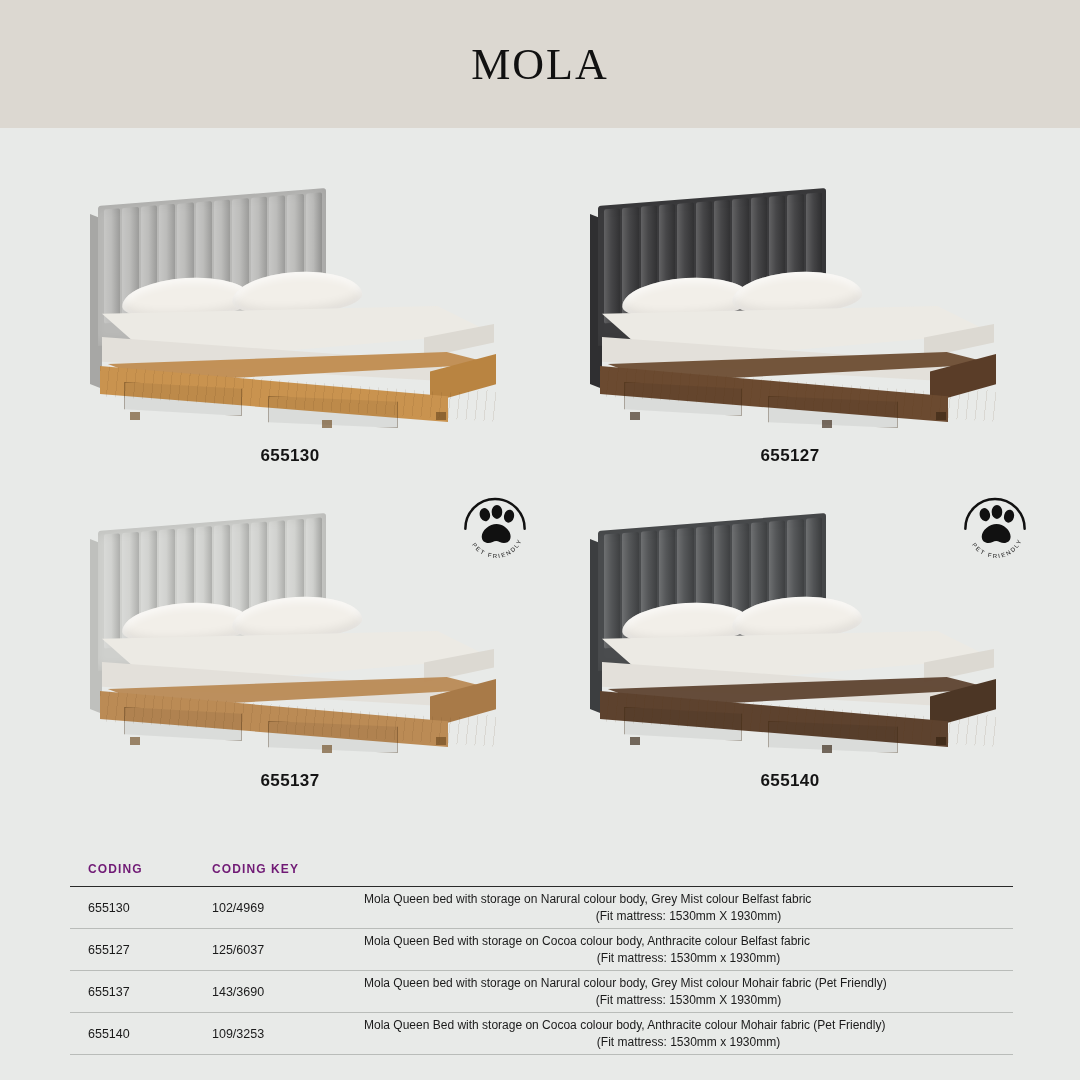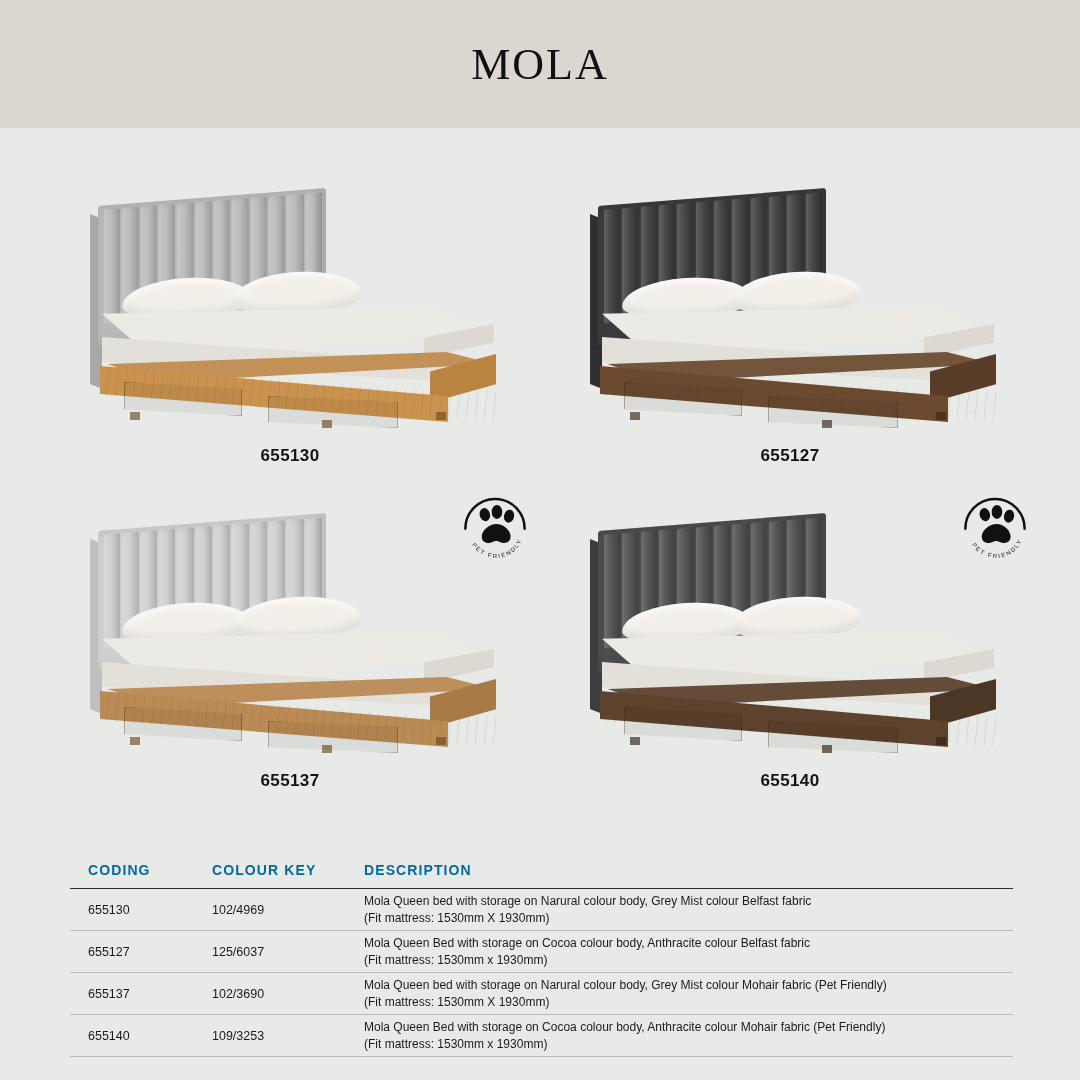--- a/index.html
+++ b/index.html
@@ -280,24 +280,24 @@
     position: absolute;
     left: 70px;
     top: 862px;
     width: 943px;
   }
   .spec-head {
     display: flex;
     padding-bottom: 10px;
   }
   .spec-head > div {
-    font-size: 14px;
+    font-size: 12px;
     font-weight: bold;
     letter-spacing: 1.1px;
-    color: #0369a1;
+    color: #701a75;
   }
   .col-code { width: 142px; padding-left: 18px; box-sizing: border-box; }
   .col-key  { width: 152px; }
   .col-desc { flex: 1; }
 
   .rule-top {
     height: 0;
     border-top: 1.4px solid #2a2a2a;
   }
   .spec-row {
@@ -310,21 +310,21 @@
   .spec-row .col-code,
   .spec-row .col-key {
     font-size: 12.5px;
     color: #1a1a1a;
   }
   .spec-row .col-desc {
     font-size: 12px;
     color: #1a1a1a;
     line-height: 1.38;
   }
-  .desc-sub { display: block; }
+  .desc-sub { display: block; text-align: center; }
 </style>
 </head>
 <body>
 
 <div class="header-band"></div>
 <div class="brand-title">MOLA</div>
 
 <div class="product-grid">
 
   <div class="product-cell cell-r1c1">
@@ -503,22 +503,21 @@
       </svg>
     </div>
     <div class="product-code">655140</div>
   </div>
 
 </div>
 
 <div class="spec-table">
   <div class="spec-head">
     <div class="col-code">CODING</div>
-    <div class="col-key">COLOUR KEY</div>
-    <div class="col-desc">DESCRIPTION</div>
+    <div class="col-key">CODING KEY</div>
   </div>
   <div class="rule-top"></div>
 
   <div class="spec-row">
     <div class="col-code">655130</div>
     <div class="col-key">102/4969</div>
     <div class="col-desc">
       <span>Mola Queen bed with storage on Narural colour body, Grey Mist colour Belfast fabric</span>
       <span class="desc-sub">(Fit mattress: 1530mm X 1930mm)</span>
     </div>
@@ -528,21 +527,21 @@
     <div class="col-code">655127</div>
     <div class="col-key">125/6037</div>
     <div class="col-desc">
       <span>Mola Queen Bed with storage on Cocoa colour body, Anthracite colour Belfast fabric</span>
       <span class="desc-sub">(Fit mattress: 1530mm x 1930mm)</span>
     </div>
   </div>
 
   <div class="spec-row">
     <div class="col-code">655137</div>
-    <div class="col-key">102/3690</div>
+    <div class="col-key">143/3690</div>
     <div class="col-desc">
       <span>Mola Queen bed with storage on Narural colour body, Grey Mist colour Mohair fabric (Pet Friendly)</span>
       <span class="desc-sub">(Fit mattress: 1530mm X 1930mm)</span>
     </div>
   </div>
 
   <div class="spec-row">
     <div class="col-code">655140</div>
     <div class="col-key">109/3253</div>
     <div class="col-desc">

